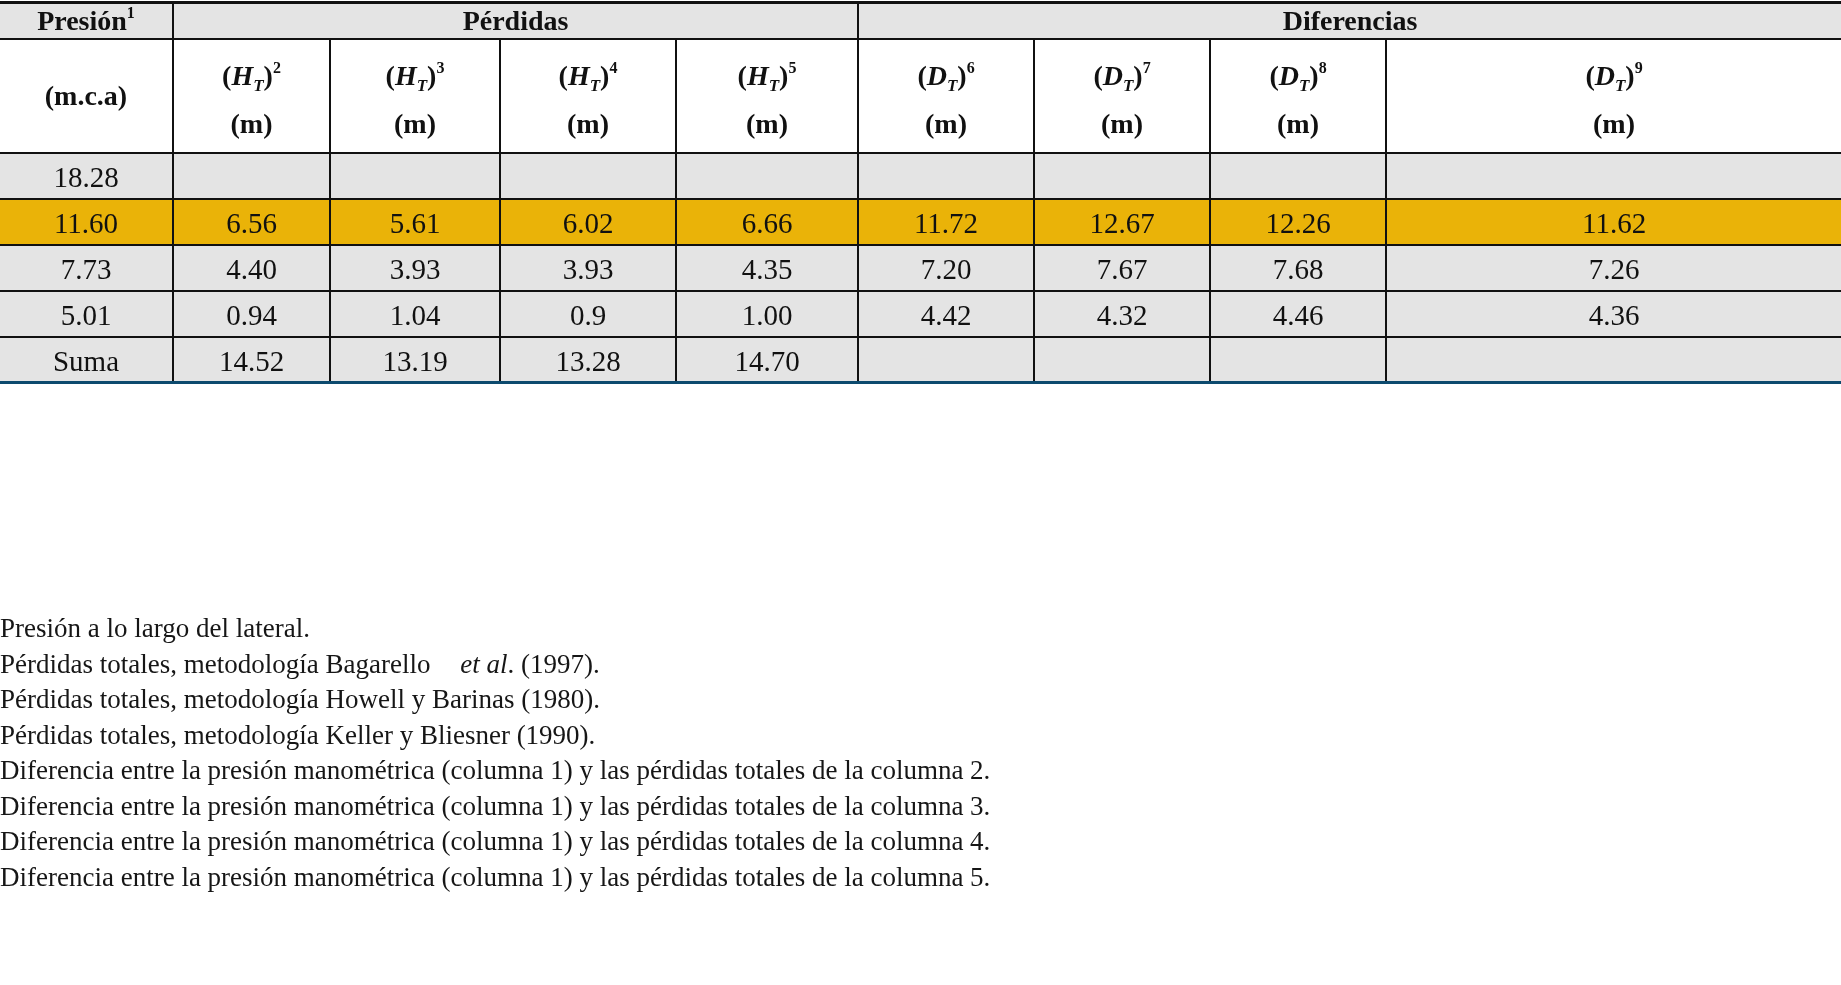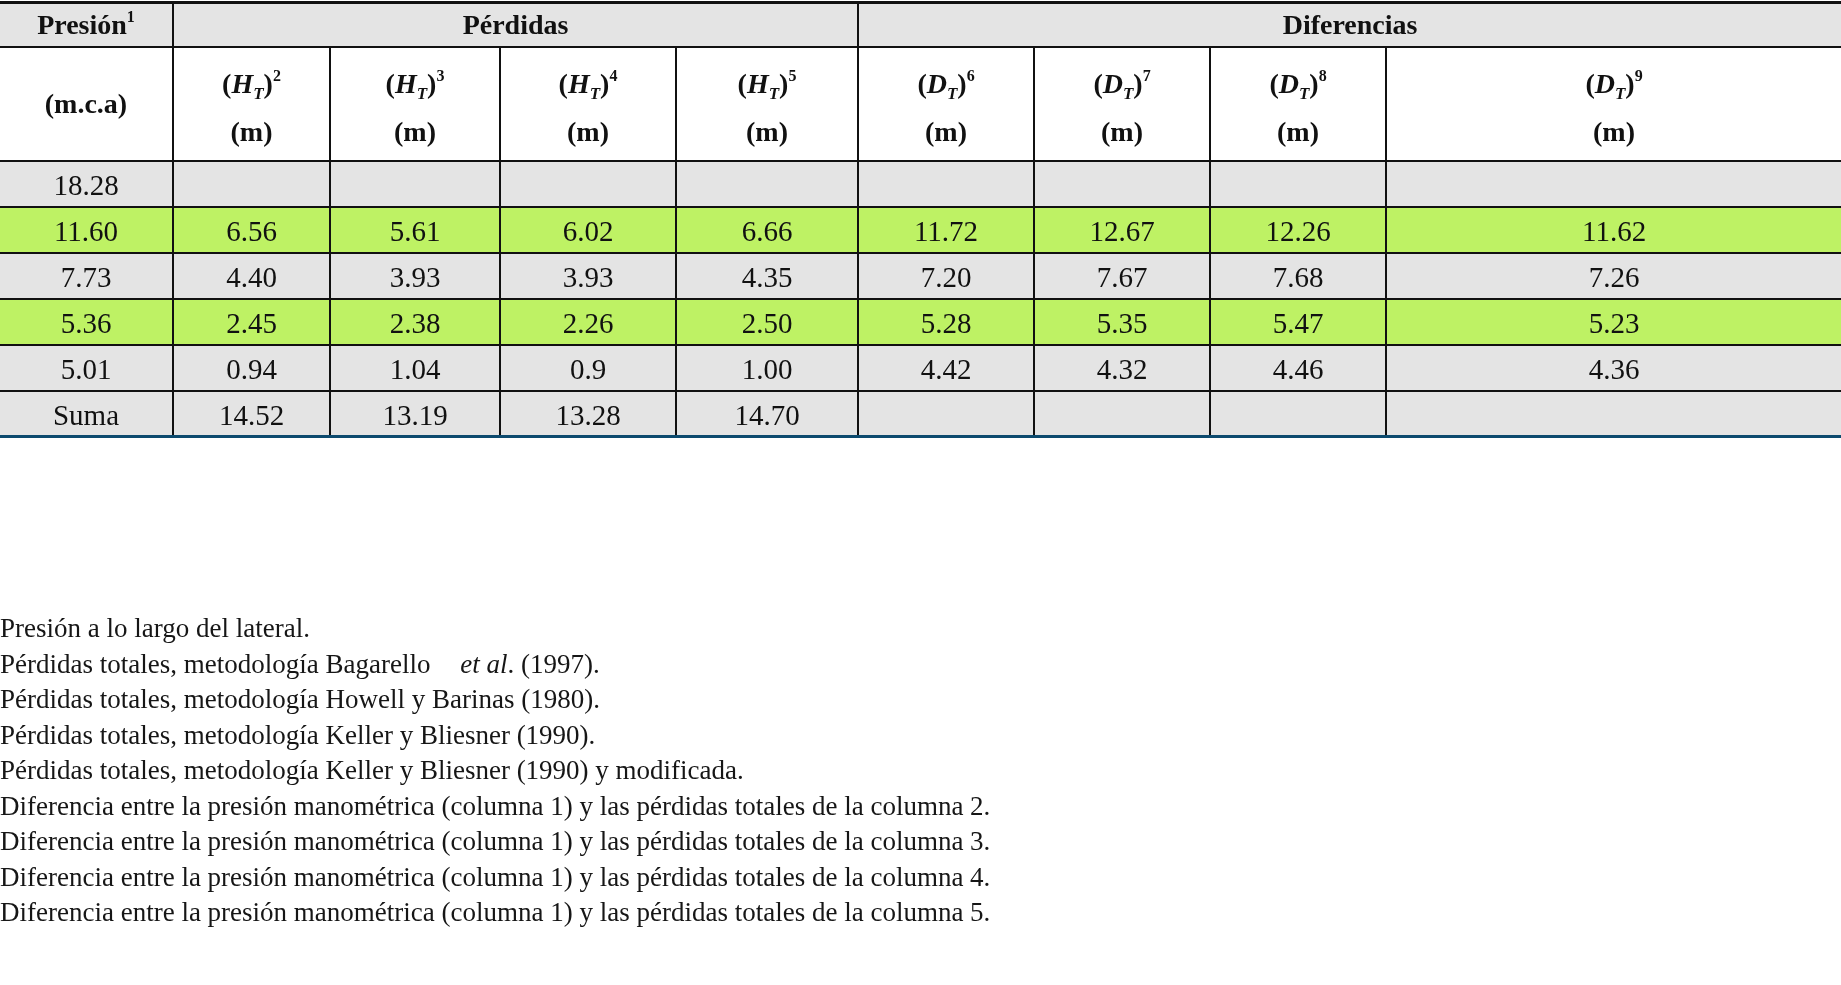--- a/index.html
+++ b/index.html
@@ -42,27 +42,27 @@
       text-align: center;
       vertical-align: middle;
       font-size: 28px;
       box-sizing: border-box;
     }
     table.data tr > *:first-child { border-left: none; }
     table.data tr > *:last-child { border-right: none; }
     table.data tr.top > * { border-top: 3px solid #111; }
     table.data tr.last > * { border-bottom: 3px solid #0c4a6e; }
 
-    tr.group-head { height: 44px; background: #e4e4e4; }
+    tr.group-head { height: 36px; background: #e4e4e4; }
     tr.group-head th { font-weight: bold; font-size: 28px; }
     tr.unit-head { height: 114px; background: #ffffff; }
     tr.unit-head th { font-weight: bold; font-size: 28px; line-height: 38px; }
     tr.row { height: 46px; }
     tr.row.shade { background: #e4e4e4; }
-    tr.row.plain { background: #bef264; padding-left: 16px; }
+    tr.row.plain { background: #eab308; padding-left: 16px; }
     tr.row td { font-size: 29px; padding-top: 4px; }
 
     .sym { font-style: italic; }
     .sub { font-style: italic; font-size: 17px; vertical-align: -6px; }
     .sup { font-size: 16px; vertical-align: 12px; font-weight: bold; }
 
     .notes {
       position: absolute;
       left: 0;
       top: 611px;
@@ -137,31 +137,20 @@
       <td>7.73</td>
       <td>4.40</td>
       <td>3.93</td>
       <td>3.93</td>
       <td>4.35</td>
       <td>7.20</td>
       <td>7.67</td>
       <td>7.68</td>
       <td>7.26</td>
     </tr>
-    <tr class="row plain">
-      <td>5.36</td>
-      <td>2.45</td>
-      <td>2.38</td>
-      <td>2.26</td>
-      <td>2.50</td>
-      <td>5.28</td>
-      <td>5.35</td>
-      <td>5.47</td>
-      <td>5.23</td>
-    </tr>
     <tr class="row shade">
       <td>5.01</td>
       <td>0.94</td>
       <td>1.04</td>
       <td>0.9</td>
       <td>1.00</td>
       <td>4.42</td>
       <td>4.32</td>
       <td>4.46</td>
       <td>4.36</td>
@@ -178,18 +167,17 @@
       <td></td>
     </tr>
   </tbody>
 </table>
 
 <div class="notes">
   <div class="note">Presión a lo largo del lateral.</div>
   <div class="note"><span>Pérdidas totales, metodología Bagarello </span><span class="ital">et al</span><span>. (1997).</span></div>
   <div class="note">Pérdidas totales, metodología Howell y Barinas (1980).</div>
   <div class="note">Pérdidas totales, metodología Keller y Bliesner (1990).</div>
-  <div class="note">Pérdidas totales, metodología Keller y Bliesner (1990) y modificada.</div>
   <div class="note">Diferencia entre la presión manométrica (columna 1) y las pérdidas totales de la columna 2.</div>
   <div class="note">Diferencia entre la presión manométrica (columna 1) y las pérdidas totales de la columna 3.</div>
   <div class="note">Diferencia entre la presión manométrica (columna 1) y las pérdidas totales de la columna 4.</div>
   <div class="note">Diferencia entre la presión manométrica (columna 1) y las pérdidas totales de la columna 5.</div>
 </div>
 
 </body></html>

